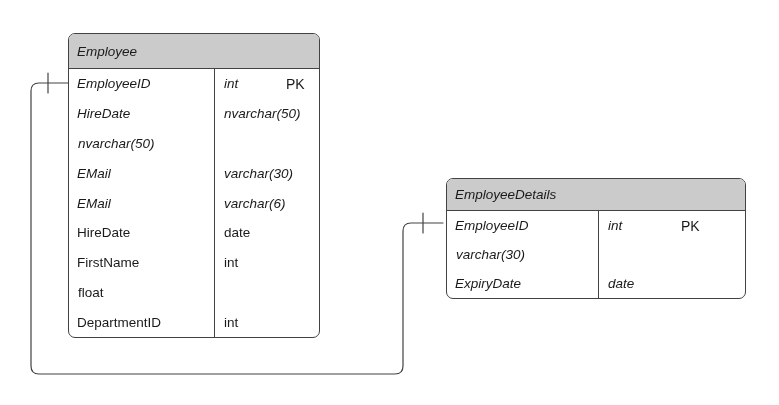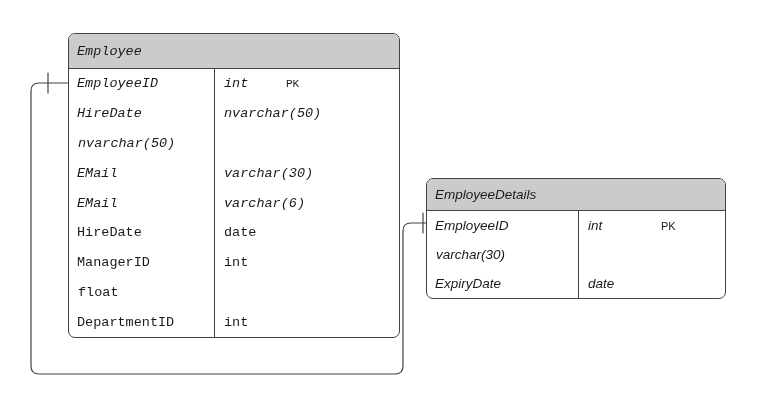--- a/index.html
+++ b/index.html
@@ -49,34 +49,34 @@
     flex: 1;
     box-sizing: border-box;
     padding-left: 9px;
     white-space: nowrap;
   }
   .cell-key {
     position: absolute;
     top: 50%;
     transform: translateY(-50%);
     font-style: normal;
-    font-size: 11px;
+    font-size: 14px;
   }
   .it { font-style: italic; }
 
   
-  #employee-table { left: 68px; top: 33px; width: 332px; font-family: Liberation Mono, monospace; }
+  #employee-table { left: 68px; top: 33px; width: 252px; }
   #employee-table .tbl-header { height: 34px; }
   #employee-table .row { height: 29.8px; }
   #employee-table .cell-name { width: 146px; }
   #employee-table .col-divider { left: 145px; }
   #employee-table .cell-key { left: 71px; }
 
   
-  #employeedetails-table { left: 426px; top: 178px; width: 300px; }
+  #employeedetails-table { left: 446px; top: 178px; width: 300px; }
   #employeedetails-table .tbl-header { height: 31px; }
   #employeedetails-table .row { height: 29px; }
   #employeedetails-table .cell-name { width: 152px; }
   #employeedetails-table .col-divider { left: 151px; }
   #employeedetails-table .cell-key { left: 82px; }
 </style>
 </head>
 <body>
 
 <svg class="connector-layer" width="779" height="405" viewBox="0 0 779 405" fill="none" stroke="#424242" stroke-width="1.2" stroke-linecap="round">
@@ -108,21 +108,21 @@
     </div>
     <div class="row">
       <span class="cell-name it">EMail</span>
       <span class="cell-type it"><span>varchar(6)</span></span>
     </div>
     <div class="row">
       <span class="cell-name">HireDate</span>
       <span class="cell-type"><span>date</span></span>
     </div>
     <div class="row">
-      <span class="cell-name">ManagerID</span>
+      <span class="cell-name">FirstName</span>
       <span class="cell-type"><span>int</span></span>
     </div>
     <div class="row">
       <span class="cell-type"><span>float</span></span>
     </div>
     <div class="row">
       <span class="cell-name">DepartmentID</span>
       <span class="cell-type"><span>int</span></span>
     </div>
   </div>

